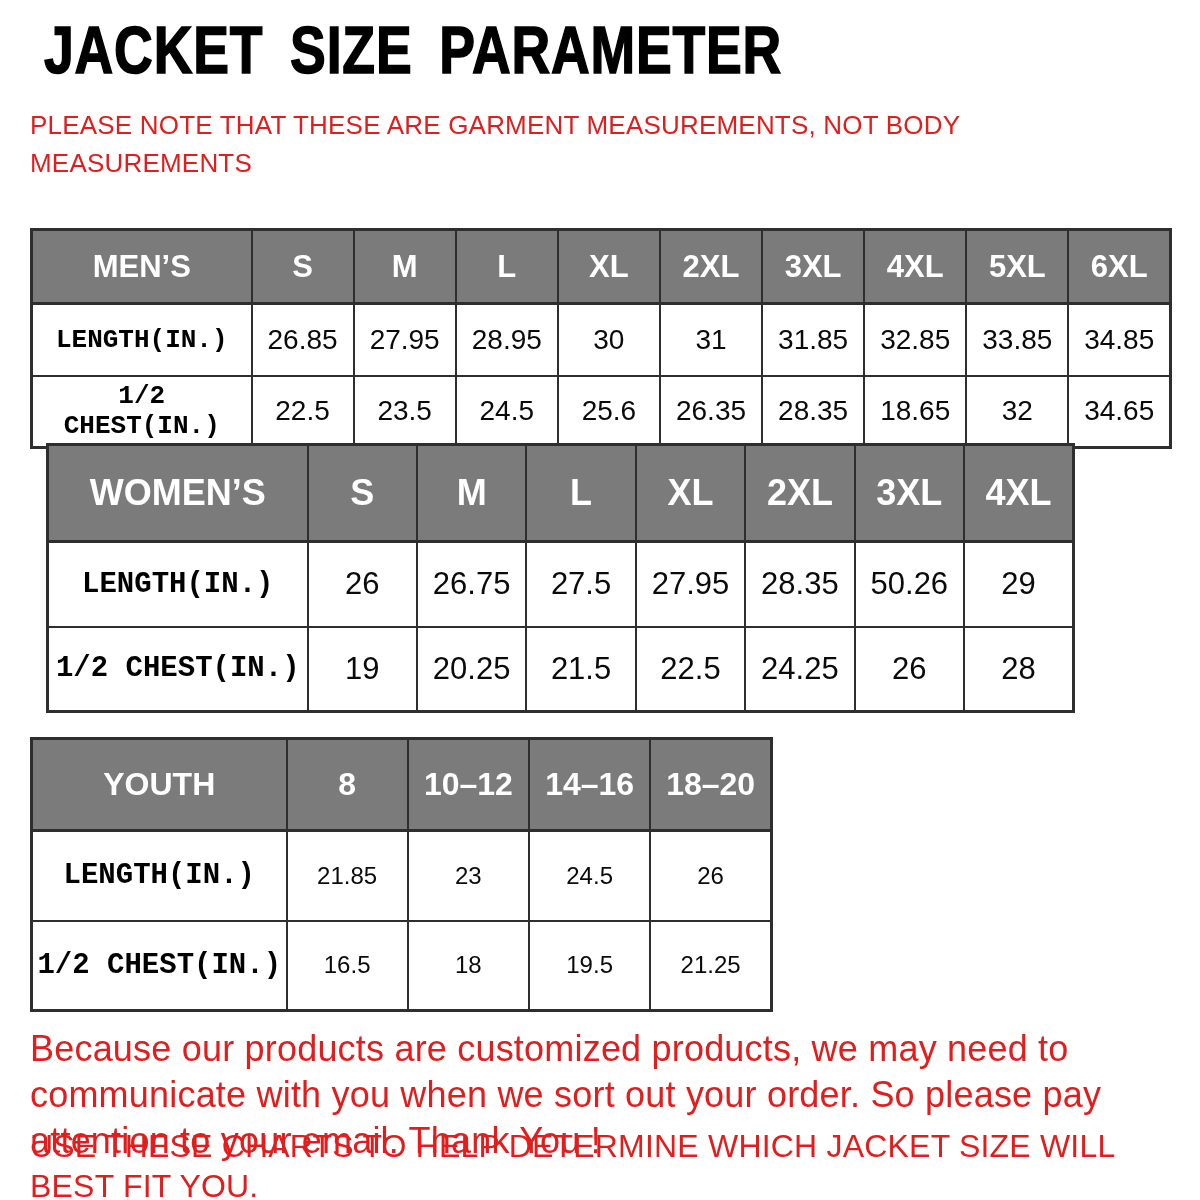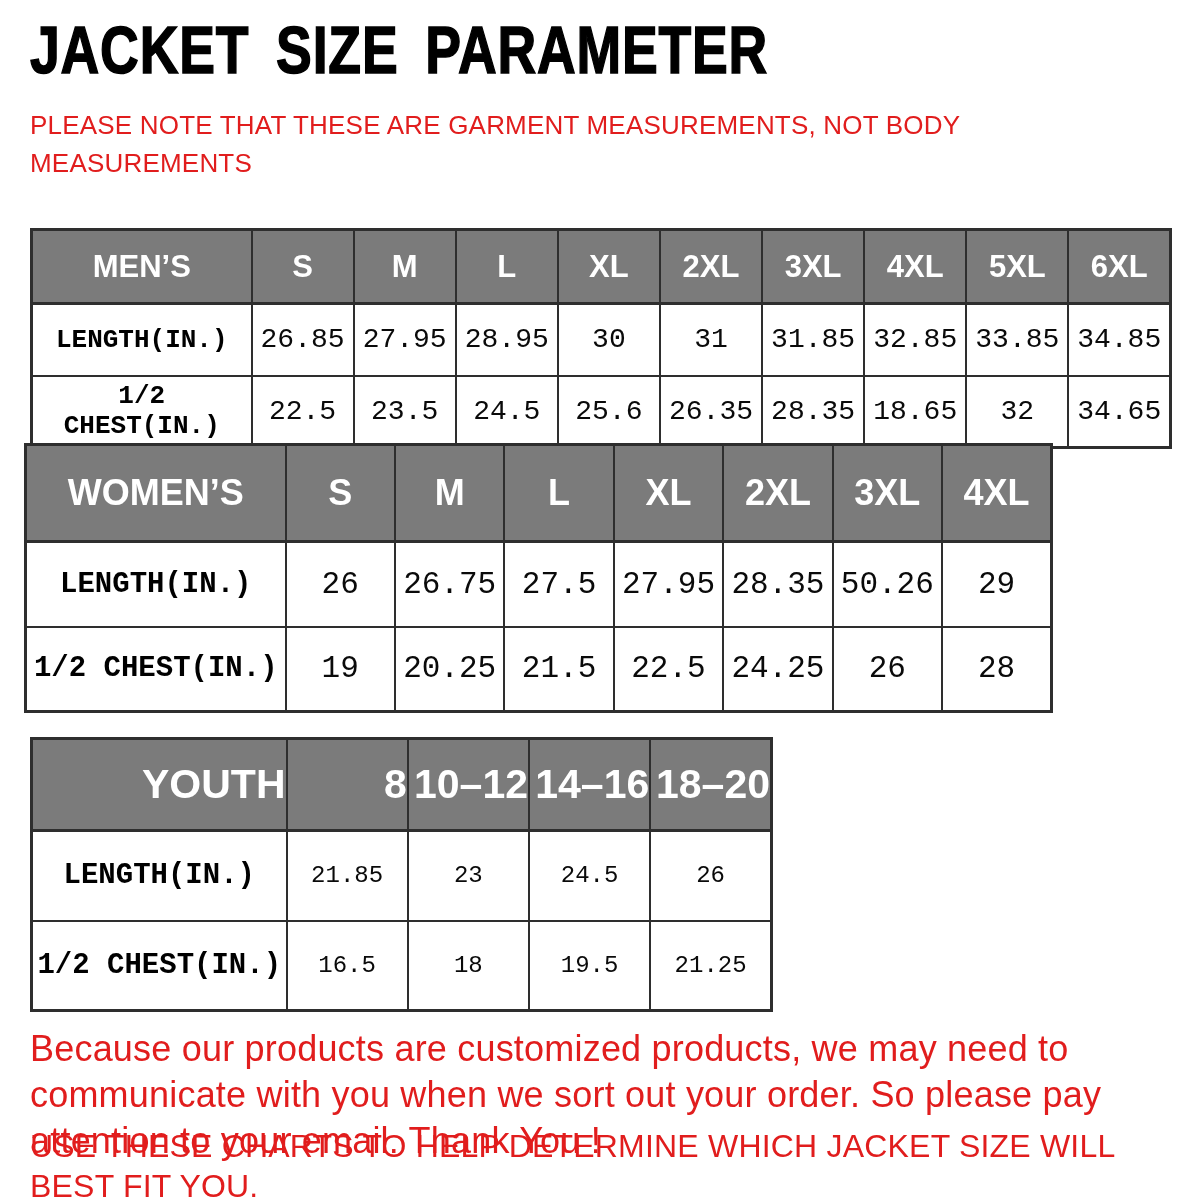--- a/index.html
+++ b/index.html
@@ -10,21 +10,21 @@
   }
   *{margin:0;padding:0;box-sizing:border-box;}
   html,body{background:#ffffff;}
   body{
     position:relative;
     width:1200px;height:1200px;
     font-family:"Liberation Sans",sans-serif;
     overflow:hidden;
   }
   .page-title{
-    position:absolute;left:30px;top:14px;white-space:nowrap;
+    position:absolute;left:44px;top:14px;white-space:nowrap;
   }
   .page-title span{
     display:inline-block;
     font-family:"Liberation Sans",sans-serif;
     font-weight:bold;
     font-size:67px;
     line-height:72px;
     letter-spacing:1px;
     word-spacing:14px;
     color:#000;
@@ -49,43 +49,43 @@
     border:2px solid var(--border-dark,#2e2e2e);
     text-align:center;vertical-align:middle;
     overflow:hidden;padding:0;
   }
   thead th{
     background:var(--header-gray,#7b7b7b);
     color:#ffffff;font-weight:bold;
     border-bottom:3px solid var(--border-dark,#2e2e2e);
   }
   .lbl{font-weight:bold;color:#000;font-family:Liberation Mono, monospace;}
-  .num{font-family:Liberation Mono, monospace;font-weight:normal;color:var(--text-black,#0a0a0a);}
+  .num{font-family:Liberation Sans, sans-serif;font-weight:normal;color:var(--text-black,#0a0a0a);}
 
   .t-mens{left:30px;top:196px;width:1142px;margin-top:32px;}
   .t-mens col.c0{width:220px;}
   .t-mens thead tr{height:74px;}
   .t-mens tbody tr{height:72px;}
   .t-mens thead th{font-size:31px;}
   .t-mens .lbl{font-size:26px;}
   .t-mens .num{font-size:28px;}
 
-  .t-womens{left:24px;top:443px;width:1029px;}
+  .t-womens{left:46px;top:443px;width:1029px;}
   .t-womens col.c0{width:260px;}
   .t-womens thead tr{height:97px;}
   .t-womens tbody tr{height:85px;}
   .t-womens thead th{font-size:36px;}
   .t-womens .lbl{font-size:29px;}
   .t-womens .num{font-size:31px;}
 
   .t-youth{left:30px;top:737px;width:743px;}
   .t-youth col.c0{width:255px;}
   .t-youth thead tr{height:92px;}
   .t-youth tbody tr{height:90px;}
-  .t-youth thead th{font-size:41px;text-align:right;}
+  .t-youth thead th{font-size:32px;}
   .t-youth .lbl{font-size:29px;}
   .t-youth .num{font-size:24px;}
 
   .footer-p1{
     position:absolute;left:30px;top:1026px;width:1160px;
     font-size:36px;line-height:46px;
     color:var(--accent-red,#e11d1d);
     letter-spacing:0.2px;
   }
   .footer-p2{

